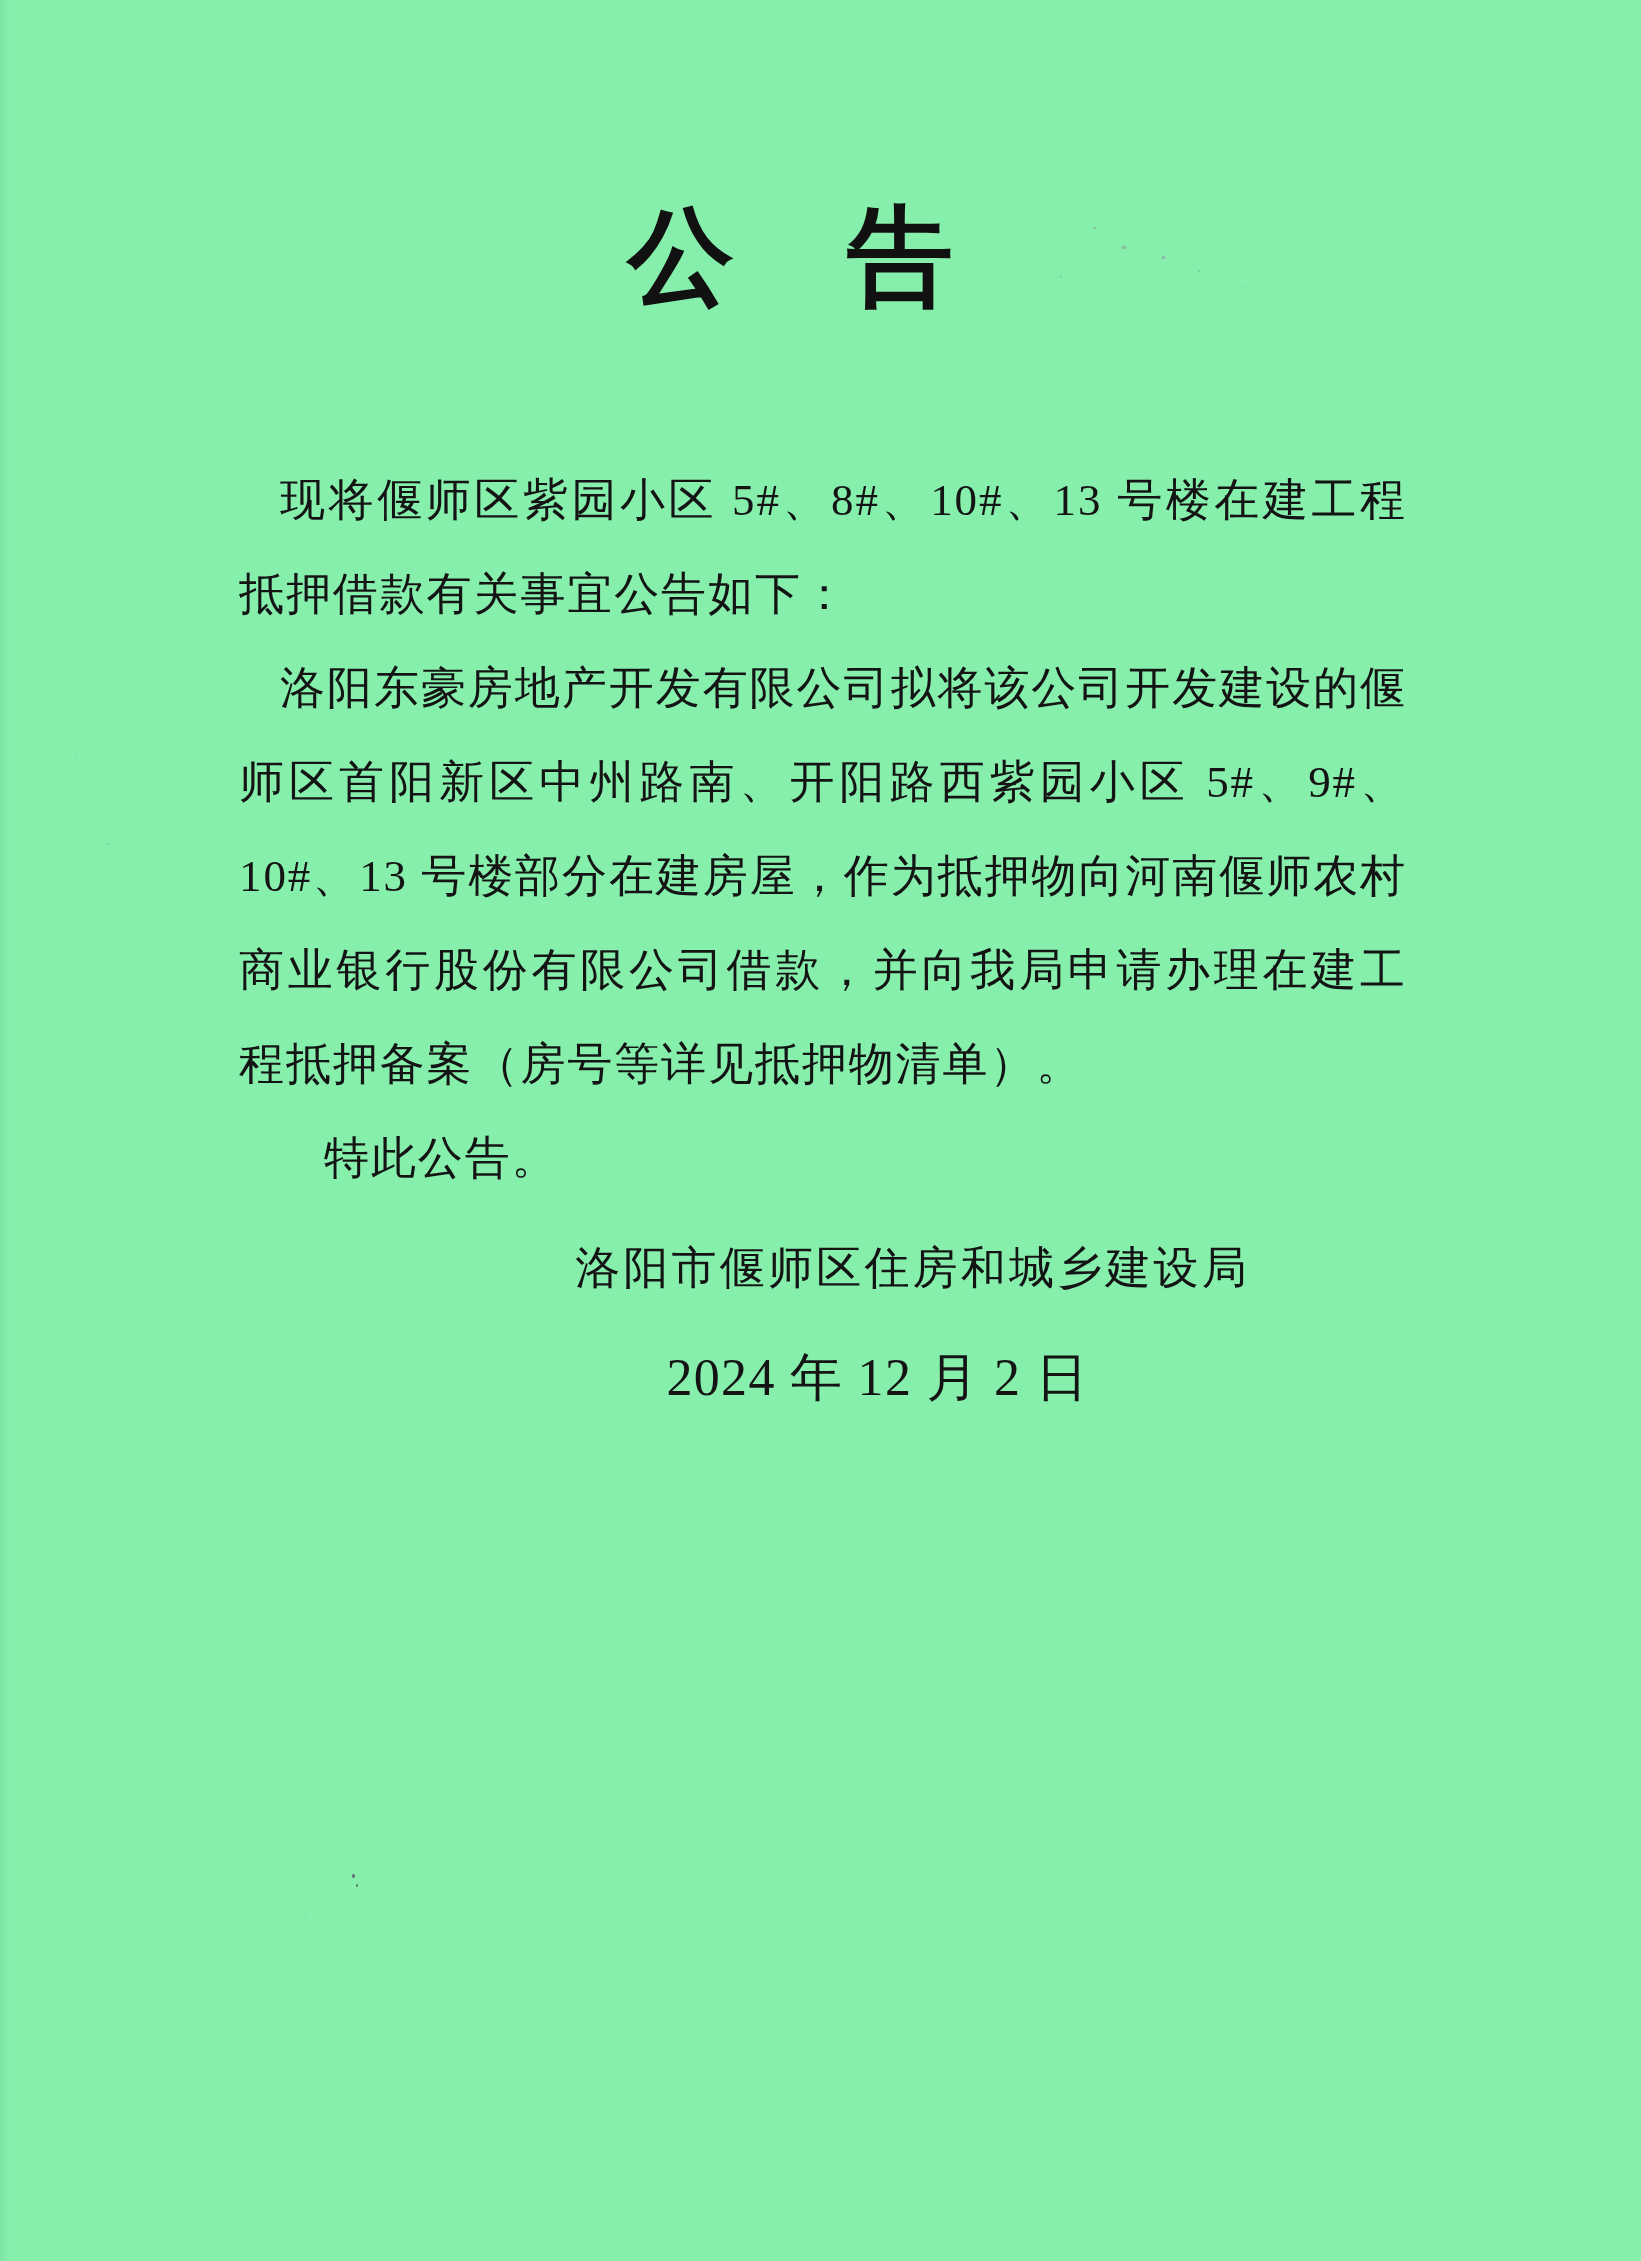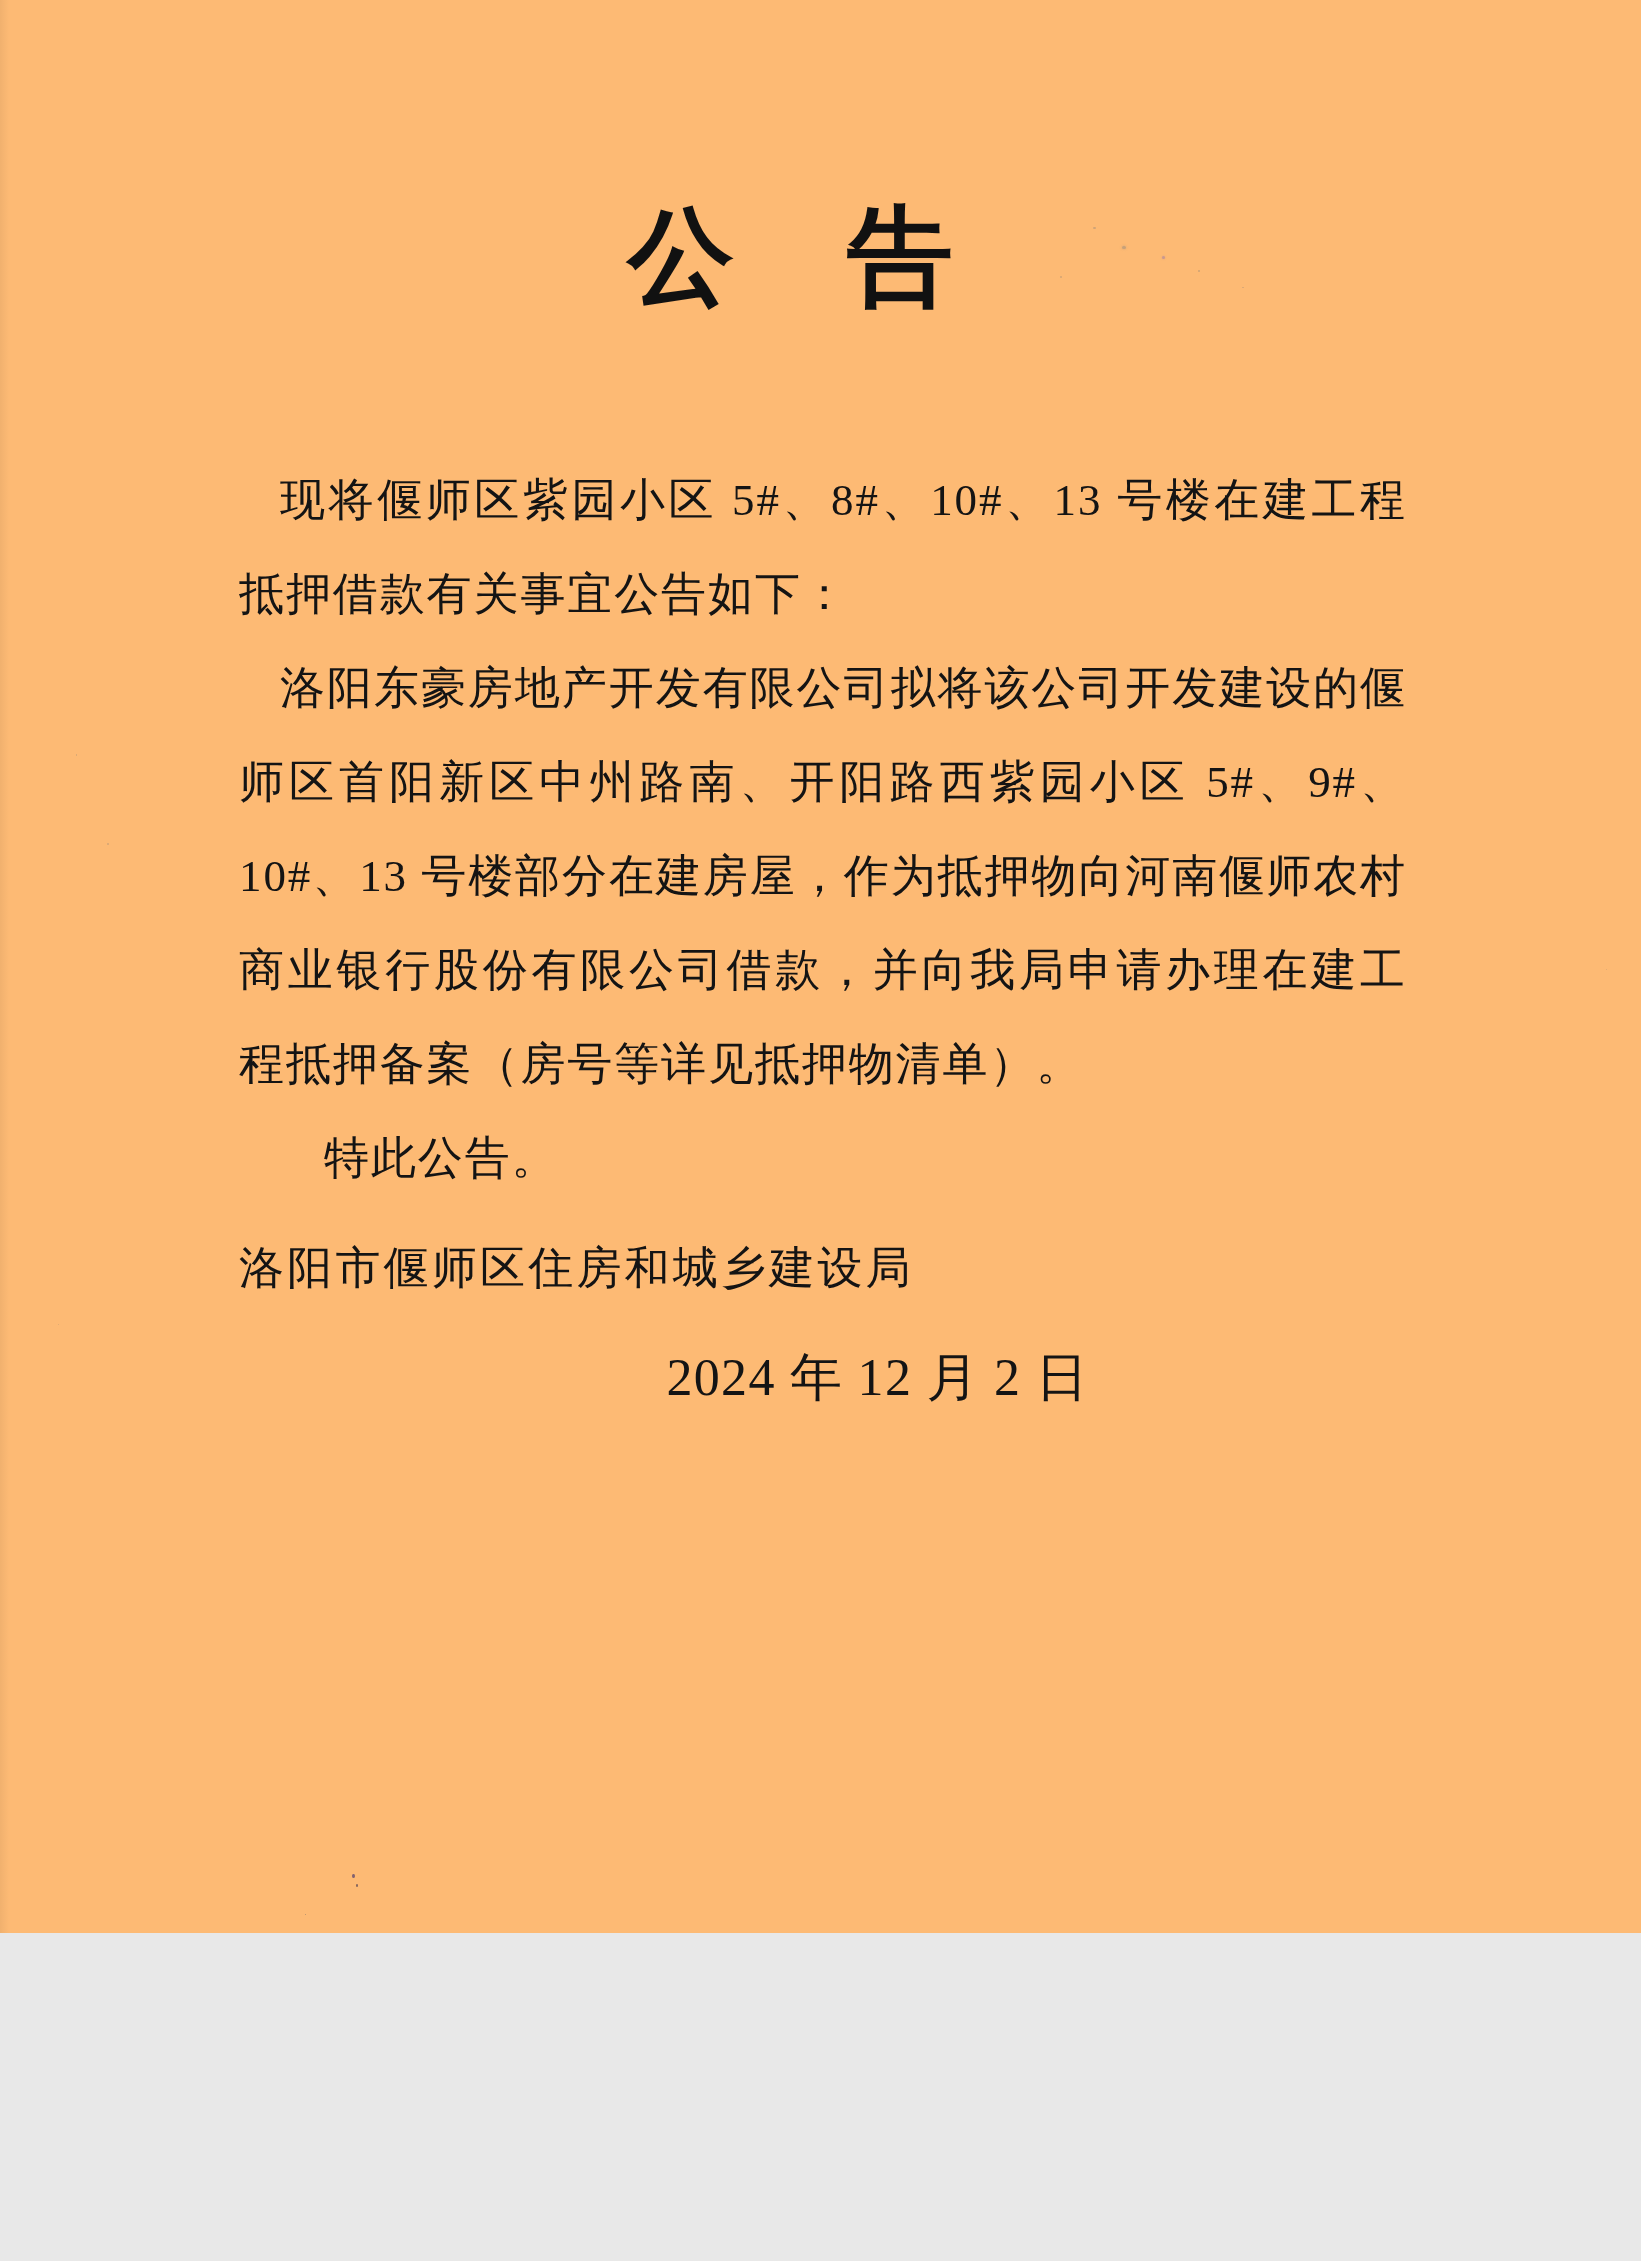--- a/index.html
+++ b/index.html
@@ -3,23 +3,23 @@
 <meta charset="utf-8">
 <style>
   html, body {
     margin: 0;
     padding: 0;
     background: #e8e8e8;
   }
   .page {
     position: relative;
     width: 1642px;
-    height: 1933px;
+    height: 2261px;
     margin: 0 auto;
-    background: #fdba74;
+    background: #86efac;
     box-sizing: border-box;
     padding: 0 235px 0 239px;
     overflow: hidden;
     font-family: "Liberation Serif", "DejaVu Serif", serif;
     color: #141414;
   }
   .edge-shade {
     position: absolute;
     left: 0; top: 0; bottom: 0;
     width: 9px;
@@ -49,20 +49,21 @@
   .para.first {
     margin-top: 132px;
   }
   .indent-1 { text-indent: 41px; }
   .indent-2 { text-indent: 85px; }
   .signature {
     margin: 16px 0 0 0;
     font-size: 45px;
     line-height: 94px;
     letter-spacing: 3.2px;
+    text-align: right;
     padding-right: 157px;
   }
   .date {
     margin: 16px 0 0 0;
     font-size: 52px;
     line-height: 94px;
     letter-spacing: 1.3px;
     text-align: right;
     padding-right: 318px;
   }

